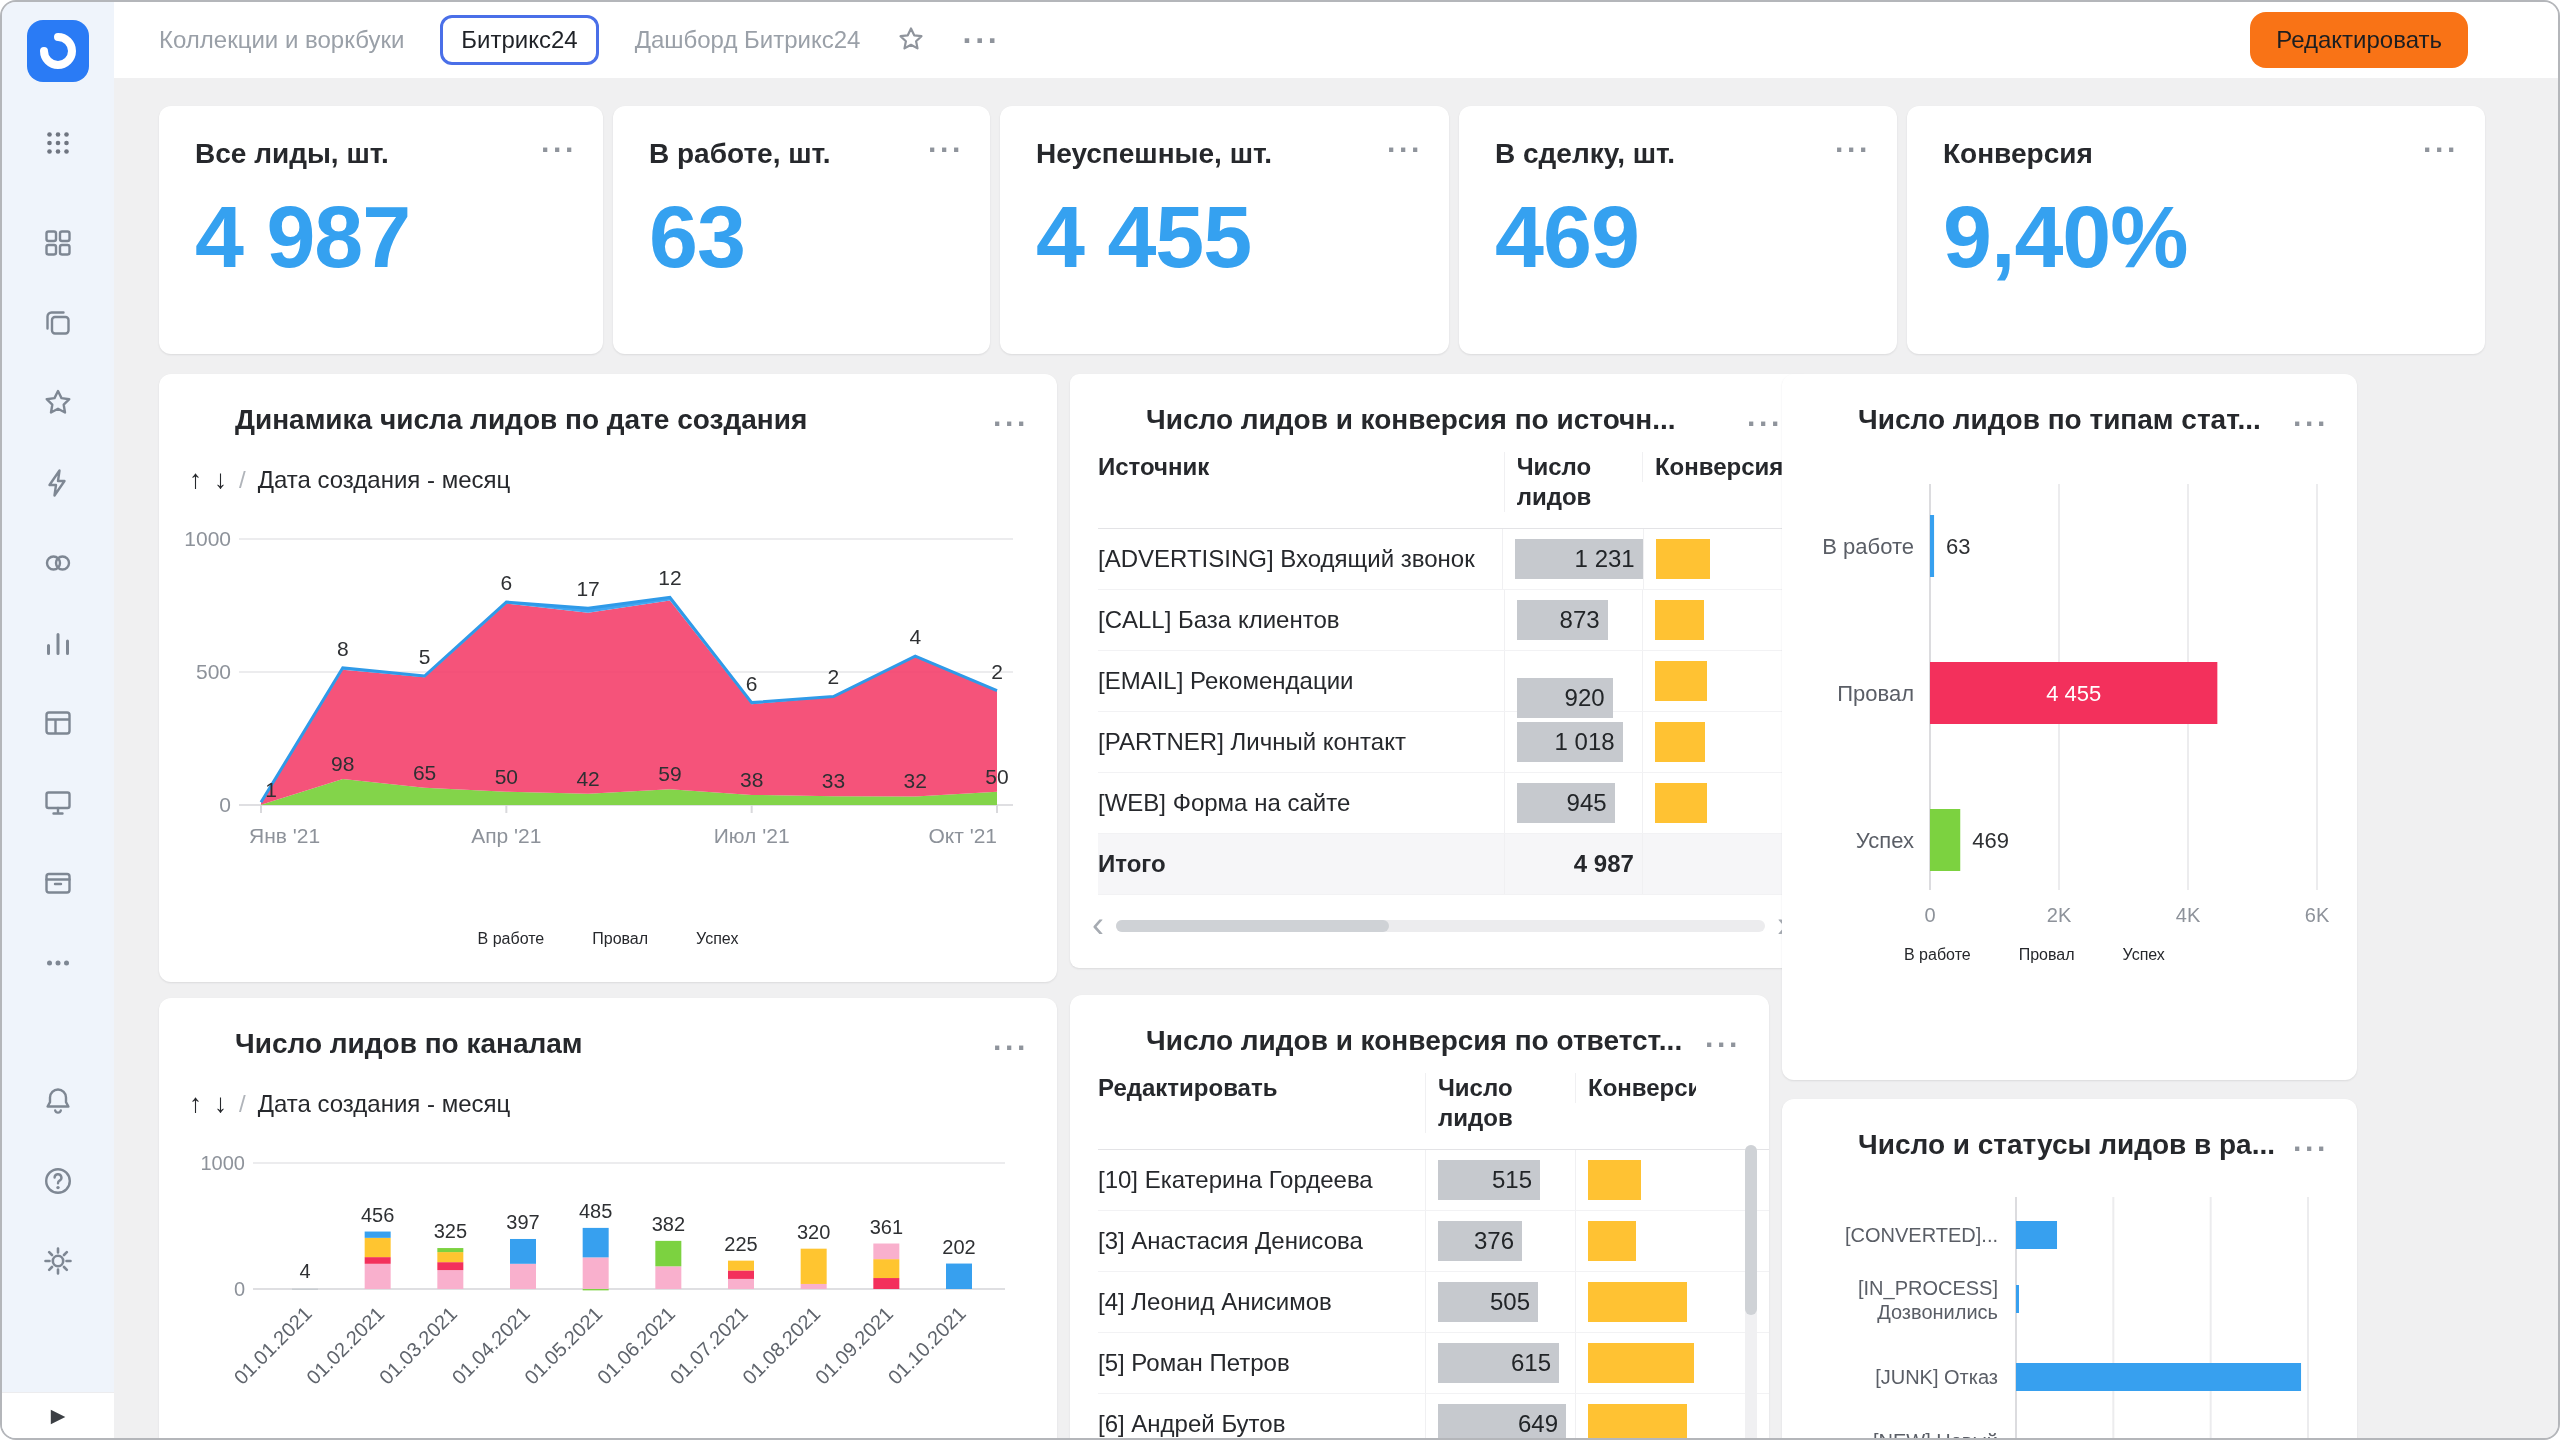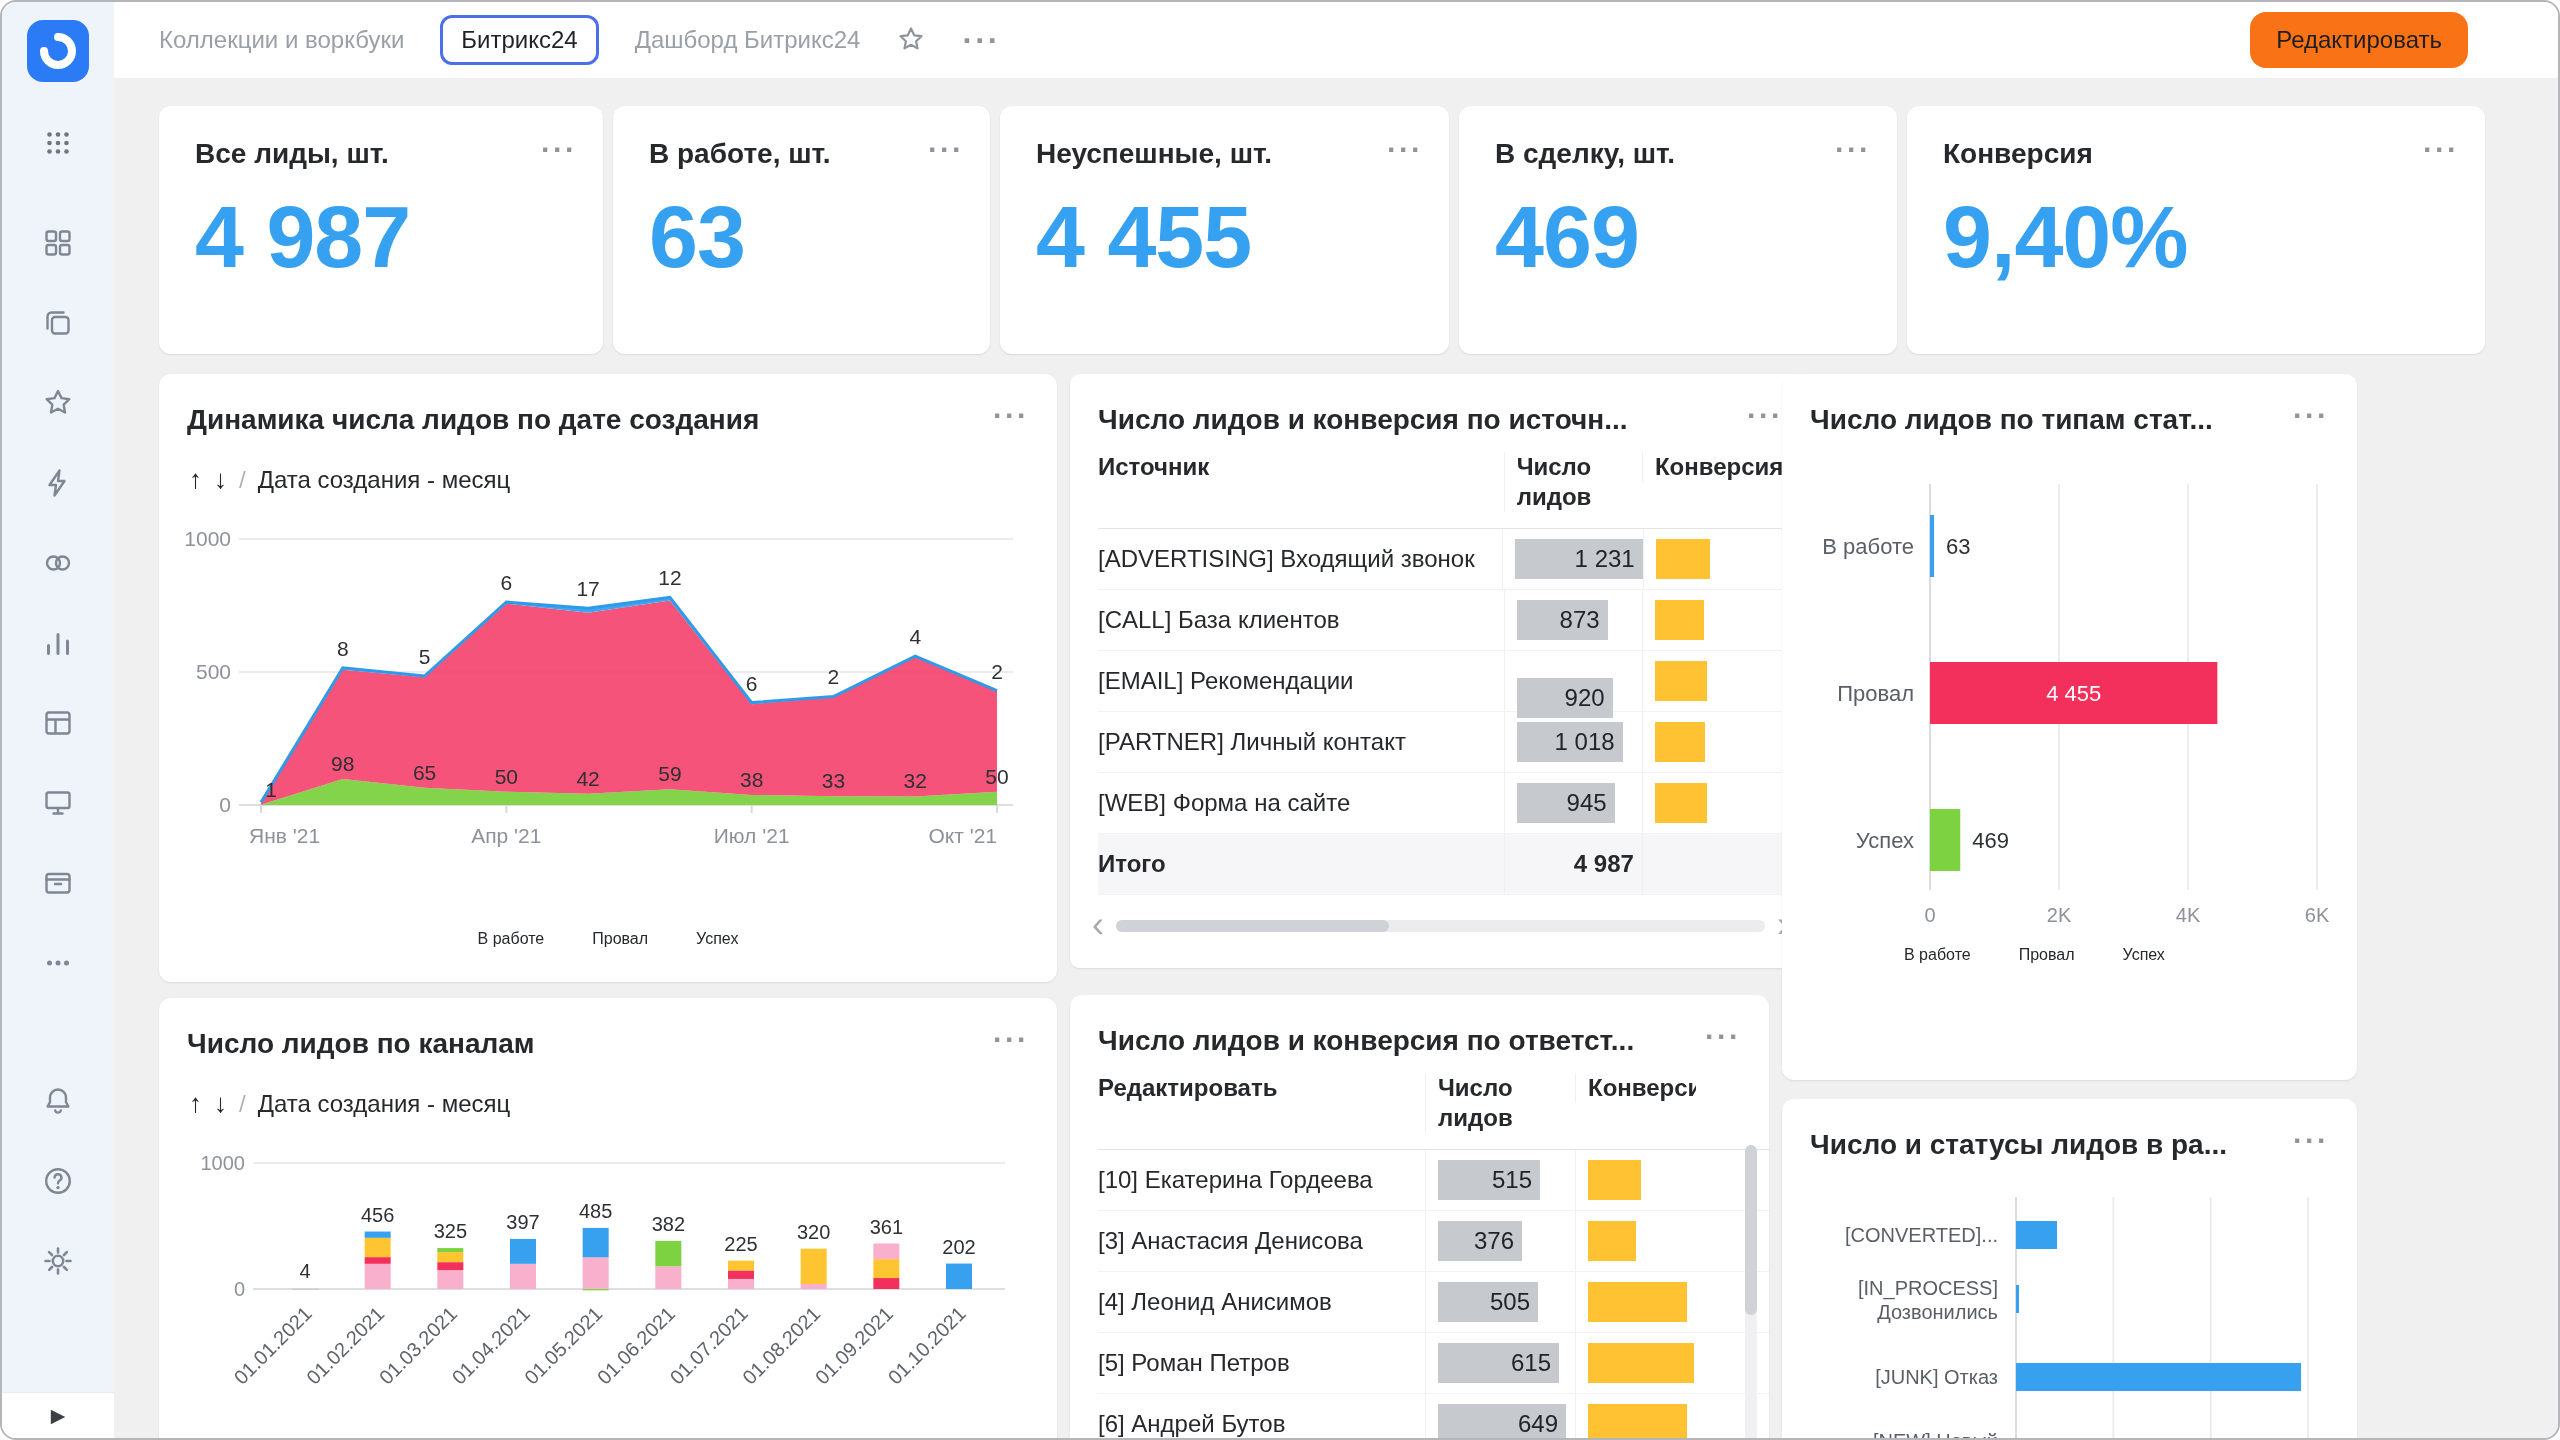--- a/index.html
+++ b/index.html
@@ -43,21 +43,21 @@
 
   .panel{position:absolute;background:#fff;border-radius:12px;box-shadow:0 1px 2px rgba(27,31,38,.10);
     box-sizing:border-box;overflow:hidden;}
   #panel-dynamics{left:45px;top:296px;width:898px;height:608px;}
   #panel-sources{left:956px;top:296px;width:741px;height:594px;border-radius:9px;}
   #panel-status-types{left:1668px;top:296px;width:575px;height:706px;}
   #panel-channels{left:45px;top:920px;width:898px;height:640px;}
   #panel-responsible{left:956px;top:917px;width:699px;height:640px;}
   #panel-statuses{left:1668px;top:1021px;width:575px;height:560px;}
 
-  .phead{display:flex;justify-content:space-between;align-items:flex-start;padding:30px 28px 0;}
+  .phead{display:flex;justify-content:space-between;align-items:flex-end;padding:30px 28px 0;margin-left:48px;}
   .ptitle{margin:0;font-size:28px;font-weight:600;color:#26282c;white-space:nowrap;overflow:hidden;}
   .sortrow{display:flex;align-items:center;gap:12px;padding:28px 0 0 30px;font-size:24px;}
   .sort-arrow{color:#26282c;font-size:26px;cursor:pointer;}
   .sort-slash{color:#b0b4ba;}
   .sort-field{color:#26282c;cursor:pointer;}
   svg.chart{display:block;}
   #dynamics-svg{margin:10px 0 0 26px;}
   #status-types-svg{margin:30px 0 0 26px;}
   #channels-svg{margin:16px 0 0 26px;}
   #statuses-svg{margin:26px 0 0 26px;}

